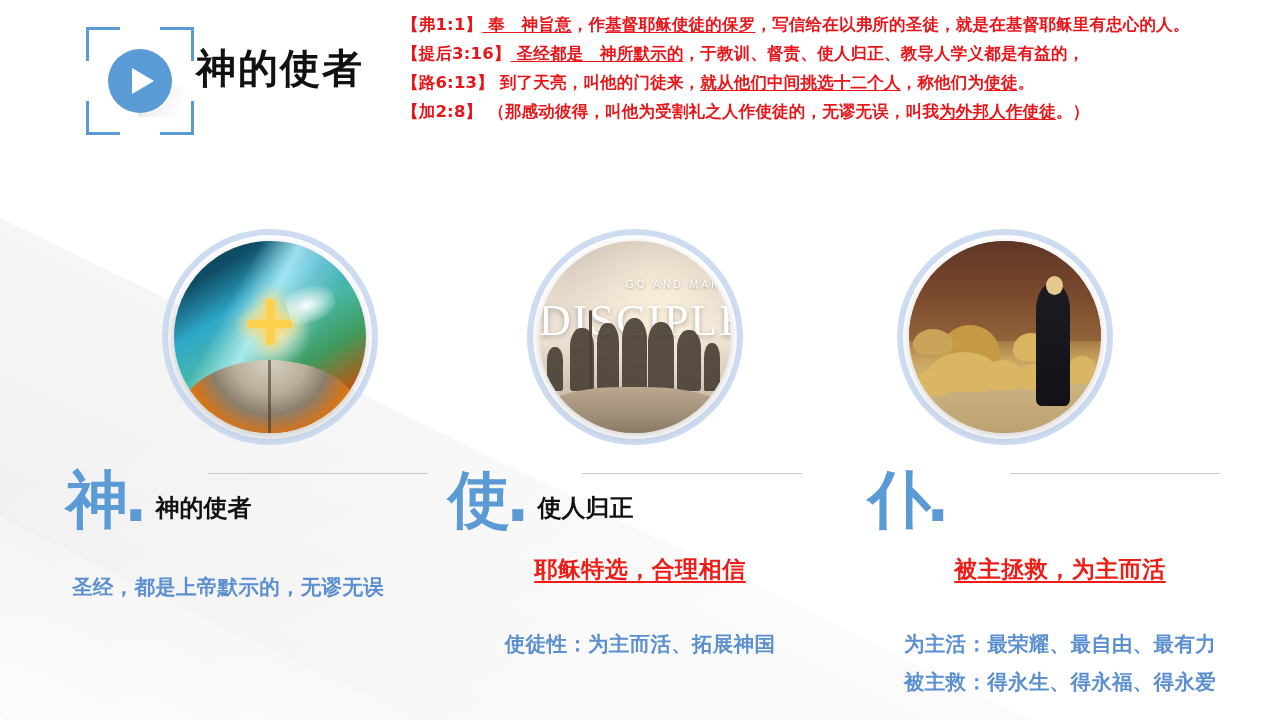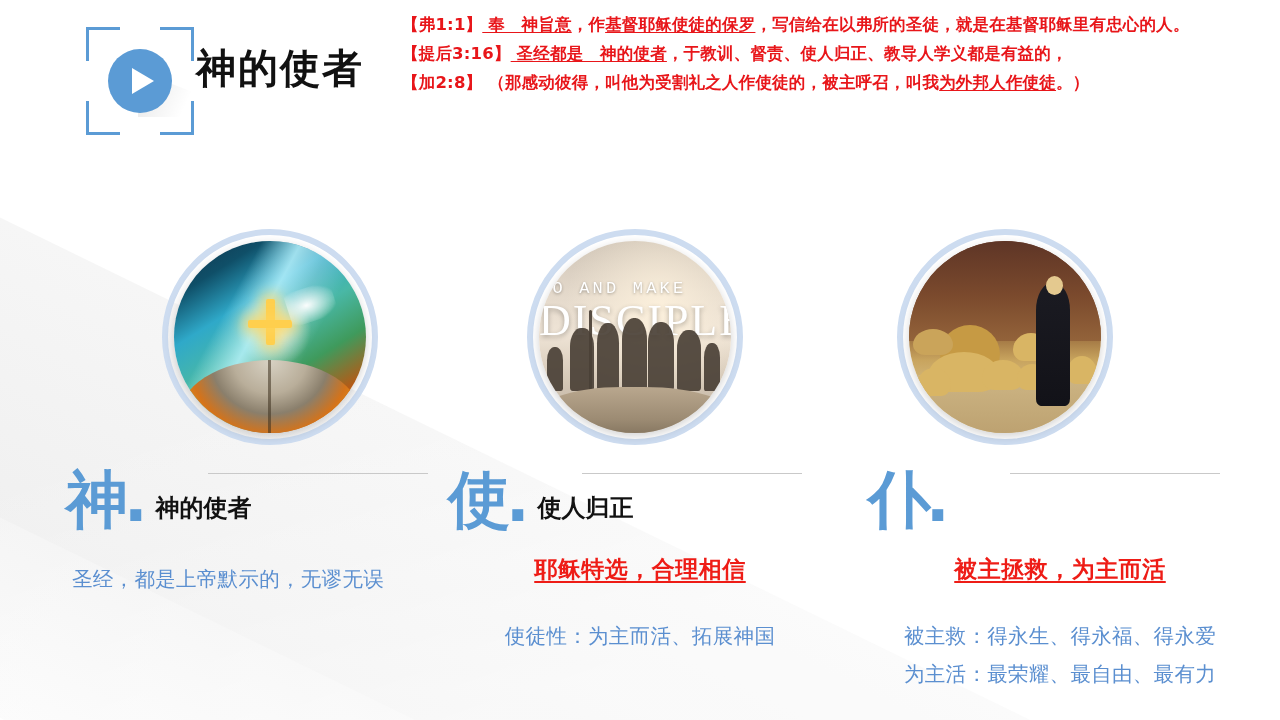--- a/index.html
+++ b/index.html
@@ -73,22 +73,22 @@
      transform:rotate(-18deg);filter:blur(.4px);}
   .ph1 .bible{position:absolute;left:2%;bottom:-6%;width:96%;height:44%;
      background:radial-gradient(ellipse at 50% 0%,#d8d2c4 0%,#b9ae9a 28%,#8a7f6c 45%,#d4731a 62%,#f7c51f 100%);
      border-radius:50% 50% 18% 18%/70% 70% 14% 14%;}
   .ph1 .spine{position:absolute;left:49%;bottom:-2%;width:3px;height:40%;background:rgba(60,48,30,.55);}
 
   
   .ph2{background:linear-gradient(180deg,#cfc4b6 0%,#e4d9cb 28%,#efe4d6 48%,#d8cbba 70%,#b9ab99 100%);}
   .ph2 .sky{position:absolute;inset:0;background:
      radial-gradient(ellipse at 62% 34%, rgba(255,243,222,.85) 0%, rgba(255,243,222,0) 55%);}
-  .ph2 .t1{position:absolute;left:0;right:0;top:20%;text-align:left;color:#fff;
-     font-family:Liberation Mono, monospace;font-size:17px;letter-spacing:3.2px;
+  .ph2 .t1{position:absolute;left:0;right:0;top:20%;text-align:right;color:#fff;
+     font-family:Liberation Sans, sans-serif;font-size:10px;letter-spacing:3.2px;
      text-shadow:0 1px 3px rgba(0,0,0,.35);}
   .ph2 .t2{position:absolute;left:0;right:0;top:28%;text-align:center;color:#fff;
      font-family:Liberation Serif, serif;font-size:44px;letter-spacing:2px;
      text-shadow:0 2px 5px rgba(0,0,0,.30);}
   .ph2 .figs{position:absolute;left:0;right:0;bottom:22%;height:44%;}
   .ph2 .fig{position:absolute;bottom:0;background:#4a4036;
      border-radius:46% 46% 12% 12%/30% 30% 6% 6%;opacity:.92;}
   .ph2 .ground{position:absolute;left:-4%;right:-4%;bottom:-4%;height:28%;
      background:linear-gradient(180deg,#b9a78e 0%,#9c8b73 60%,#7d6e59 100%);
      border-radius:44% 46% 0 0/60% 60% 0 0;}
@@ -118,21 +118,21 @@
      justify-content:flex-start;padding-left:50px;box-sizing:border-box;}
   .col1 .headline{padding-left:48px;}
   .col2 .headline{padding-left:18px;}
   .col3 .headline{padding-left:18px;}
   .bigchar{font-size:62px;font-weight:bold;color:#5b9bd5;line-height:.92;letter-spacing:0;}
   .dot{font-size:62px;font-weight:bold;color:#5b9bd5;line-height:.92;margin-left:-4px;}
   .subtitle{font-size:24px;font-weight:bold;color:#111;margin-left:8px;padding-bottom:4px;
      white-space:nowrap;}
   .redline{margin-top:26px;font-size:23px;font-weight:bold;color:#ee1c16;
      text-decoration:underline;text-underline-offset:4px;letter-spacing:.5px;}
-  .bluelines{margin-top:32px;color:#5b8fd0;font-size:20.5px;font-weight:normal;line-height:38px;
+  .bluelines{margin-top:40px;color:#5b8fd0;font-size:20.5px;font-weight:bold;line-height:38px;
      letter-spacing:.3px;}
 </style>
 </head>
 <body>
 
 <div id="bg">
   <div class="band b1"></div>
   <div class="band b2"></div>
   <div class="band b3"></div>
   <div class="wash"></div>
@@ -149,22 +149,23 @@
       <span class="frame-seg fs-bl-v"></span>
     <span class="frame-seg fs-tr-v"></span>
       <span class="frame-seg fs-br-v"></span>
     <span class="shade"></span>
     <span class="disc"></span>
   </div>
   <div id="brandTitle">神的使者</div>
 
   <div id="scripture">
       <div class="vline"><span>【弗1:1】</span><u> 奉　神旨意</u><span>，作</span><u>基督耶稣使徒的保罗</u><span>，写信给在以弗所的圣徒，就是在基督耶稣里有忠心的人。</span></div>
-      <div class="vline"><span>【提后3:16】</span><u> 圣经都是　神的使者</u><span>，于教训、督责、使人归正、教导人学义都是有益的，</span></div>
-      <div class="vline"><span>【加2:8】</span><span> （那感动彼得，叫他为受割礼之人作使徒的，被主呼召，叫我</span><u>为外邦人作使徒</u><span>。）</span></div>
+      <div class="vline"><span>【提后3:16】</span><u> 圣经都是　神所默示的</u><span>，于教训、督责、使人归正、教导人学义都是有益的，</span></div>
+      <div class="vline"><span>【路6:13】</span><span> 到了天亮，叫他的门徒来，</span><u>就从他们中间挑选十二个人</u><span>，称他们为</span><u>使徒</u><span>。</span></div>
+      <div class="vline"><span>【加2:8】</span><span> （那感动彼得，叫他为受割礼之人作使徒的，无谬无误，叫我</span><u>为外邦人作使徒</u><span>。）</span></div>
     </div>
 
   <div class="circle-wrap c1">
     <div class="ring"></div>
     <div class="photo ph1">
       <span class="beam"></span>
       <span class="cross-v"></span>
         <span class="cross-h"></span>
       <span class="dove"></span>
       <span class="bible"></span>
@@ -236,18 +237,18 @@
   </div>
 
   <div class="col col3">
     <div class="rule"></div>
     <div class="headline">
       <span class="bigchar">仆</span>
       <span class="dot">.</span>
     </div>
     <div class="redline">被主拯救，为主而活</div>
     <div class="bluelines">
+      <div>为主活：最荣耀、最自由、最有力</div>
       <div>被主救：得永生、得永福、得永爱</div>
-      <div>为主活：最荣耀、最自由、最有力</div>
     </div>
   </div>
 
 </div>
 
 </body></html>

